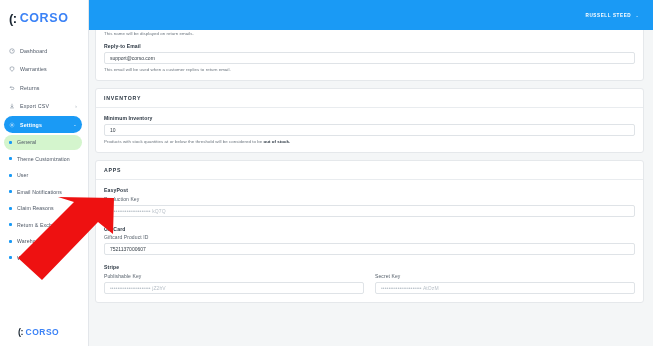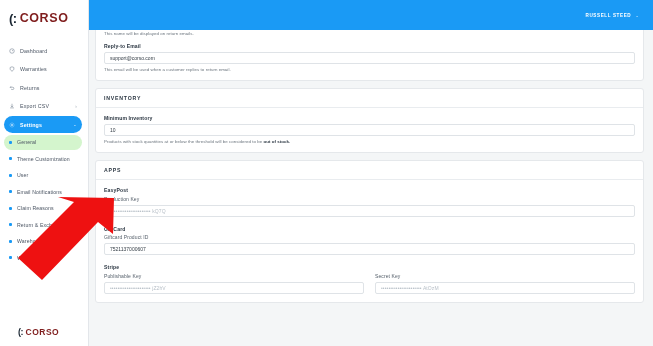--- a/index.html
+++ b/index.html
@@ -22,21 +22,21 @@
   }
   .brand {
     padding: 12px 0 10px 9px;
     display: flex; align-items: center; gap: 3px;
   }
   .brand-mark {
     font-size: 13px; font-weight: bold; color: #1b2733; line-height: 1;
     letter-spacing: -0.5px;
   }
   .brand-word {
-    font-size: 12.5px; font-weight: bold; color: #7f1d1d;
+    font-size: 12.5px; font-weight: bold; color: #3b82f6;
     letter-spacing: 0.6px; line-height: 1;
   }
   .nav { margin-top: 7px; }
   .nav-item {
     display: flex; align-items: center; gap: 5px;
     height: 17px; margin: 0 6px 1.5px 4px;
     padding: 0 5px; border-radius: 9px;
     font-size: 5.3px; color: #4b5563; letter-spacing: 0.15px;
     white-space: nowrap;
   }

